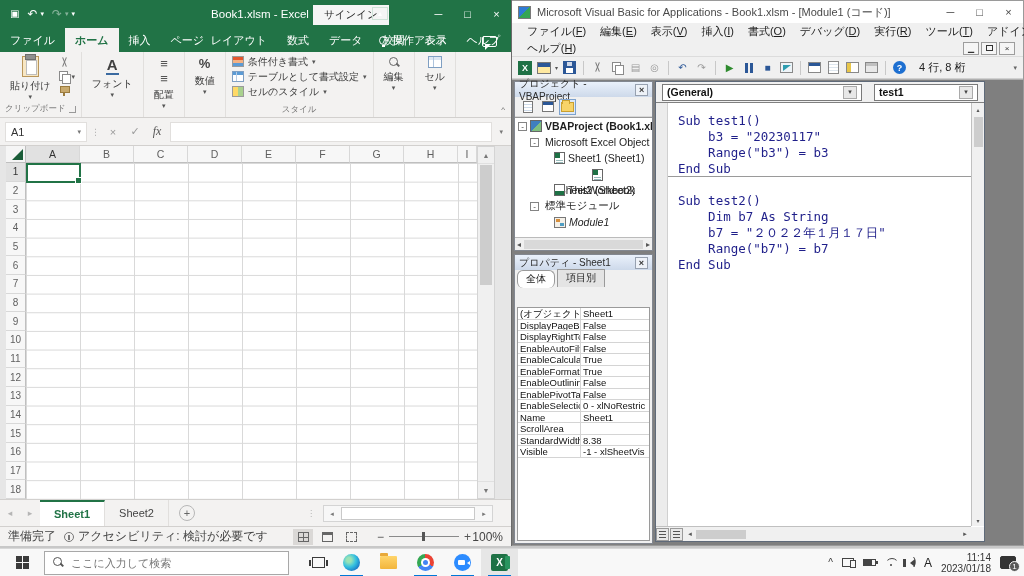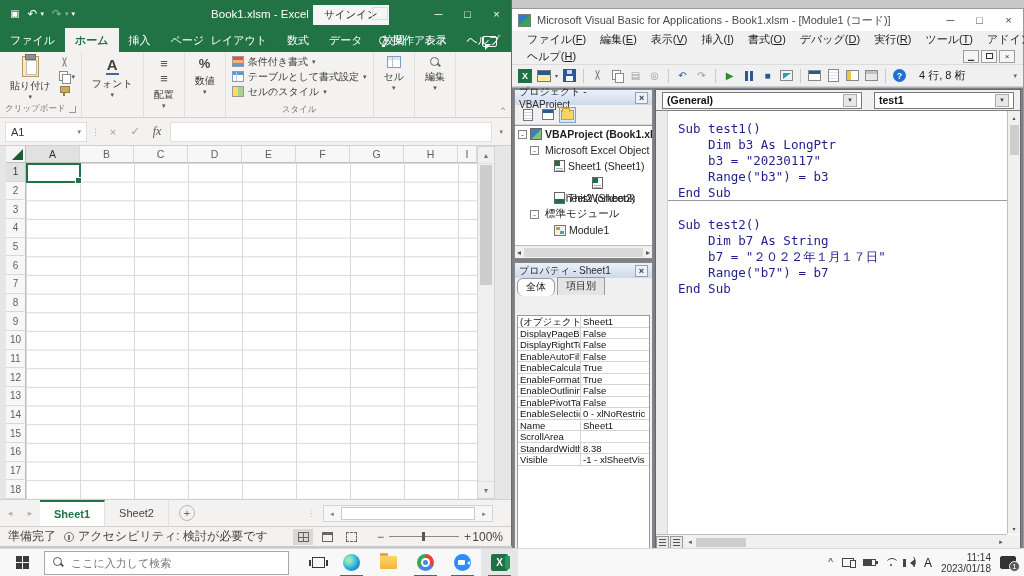--- a/index.html
+++ b/index.html
@@ -119,21 +119,21 @@
   .viewic.on{background:#daD8d6;}
   .vgrid{width:11px;height:10px;border:1px solid #666;background:linear-gradient(to right,transparent 4px,#666 4px,#666 5px,transparent 5px),linear-gradient(to bottom,transparent 4px,#666 4px,#666 5px,transparent 5px);}
   .vpage{width:11px;height:10px;border:1px solid #666;background:linear-gradient(180deg,#666 2px,transparent 2px);}
   .vbrk{width:11px;height:10px;border:1px dashed #666;}
   .zoomctl{position:absolute;right:40px;display:flex;align-items:center;gap:5px;color:#555;}
   .ztrack{width:70px;height:1px;background:#8a8a8a;position:relative;}
   .zthumb{position:absolute;left:33px;top:-4px;width:3px;height:9px;background:#555;}
   .zpct{position:absolute;right:8px;color:#444;}
 
   
-  .vba{position:absolute;left:512px;top:8px;width:512px;height:546px;background:#f0f0f0;border:1px solid #9a9a9a;border-left:none;}
+  .vba{position:absolute;left:512px;top:0;width:512px;height:546px;background:#f0f0f0;border:1px solid #9a9a9a;border-left:none;}
   .vba-titlebar{position:absolute;left:0;top:0;right:0;height:22px;background:#fff;display:flex;align-items:center;padding-left:6px;gap:6px;font-size:11px;color:#4a4a4a;}
   .vbaicon{width:13px;height:13px;background:linear-gradient(135deg,#2f7bd4 50%,#35a554 50%);border:1px solid #7a7a7a;flex:none;}
   .vba-title-text{white-space:nowrap;overflow:hidden;max-width:360px;}
   .vba .winbtns{height:22px;}
   .vba-menurow1{position:absolute;left:0;top:22px;right:0;height:17px;display:flex;align-items:center;padding:0 8px;gap:0;font-size:11px;color:#1e1e1e;background:#f0f0f0;}
   .vmenu{padding:0 7px;white-space:nowrap;}
   .vba-menurow2{position:absolute;left:0;top:39px;right:0;height:17px;display:flex;align-items:center;padding:0 8px;font-size:11px;color:#1e1e1e;background:#f0f0f0;border-bottom:1px solid #dcdcdc;}
   .mdibtns{margin-left:auto;display:flex;gap:2px;}
   .mdib{width:16px;height:13px;border:1px solid #9d9d9d;background:#f5f5f5;display:flex;align-items:center;justify-content:center;font-size:8px;color:#333;}
   .restoreic{width:7px;height:6px;border:1px solid #333;position:relative;background:#f5f5f5;}
@@ -193,21 +193,21 @@
   .objdd{height:18px;margin:1px 2px;background:#fff;border:1px solid #7a7a7a;display:flex;align-items:center;font-size:10.5px;font-weight:bold;color:#111;padding:0 4px;}
   .objdd .ddbtn{margin-left:auto;width:14px;height:14px;background:#e8e8e8;border:1px solid #aaa;display:flex;align-items:center;justify-content:center;font-size:7px;color:#444;}
   .ptabs{height:17px;display:flex;align-items:flex-end;padding:0 2px;font-size:10px;color:#222;}
   .ptab{padding:1px 8px 2px;border:1px solid #9a9a9a;border-bottom:none;background:#e4e4e4;margin-right:2px;}
   .ptab.on{background:#fff;position:relative;top:1px;border-radius:6px;}
   .pgrid{position:absolute;left:2px;top:52px;right:2px;bottom:2px;background:#fff;border:1px solid #9a9a9a;overflow:hidden;}
   .prow{display:flex;height:11.5px;border-bottom:1px solid #d4d4d4;font-size:9.5px;color:#111;}
   .pname{width:63px;flex:none;border-right:1px solid #d4d4d4;padding:0 2px;overflow:hidden;white-space:nowrap;}
   .pval{flex:1;padding:0 2px;overflow:hidden;white-space:nowrap;}
   
-  .codewin{position:absolute;left:143px;top:80px;width:366px;bottom:3px;background:#fff;border:1px solid #5f6a79;}
+  .codewin{position:absolute;left:143px;top:80px;width:330px;bottom:3px;background:#fff;border:1px solid #5f6a79;}
   .codehdr{position:absolute;left:0;top:0;right:0;height:21px;background:#f0f0f0;border-bottom:1px solid #808080;display:flex;align-items:center;padding:0 6px;gap:12px;}
   .cdd{height:17px;background:#fff;border:1px solid #7a7a7a;display:flex;align-items:center;font-size:10.5px;font-weight:bold;color:#111;padding:0 4px;}
   .cdd .ddbtn{margin-left:auto;width:14px;height:13px;background:#e8e8e8;border:1px solid #aaa;display:flex;align-items:center;justify-content:center;font-size:7px;color:#444;}
   .cdd.left{width:200px;}
   .cdd.right{flex:1;}
   .codearea{position:absolute;left:0;top:21px;right:13px;bottom:15px;background:#fff;overflow:hidden;}
   .codemargin{position:absolute;left:0;top:0;bottom:0;width:12px;background:#ececec;border-right:1px solid #d0d0d0;}
   .codelines{position:absolute;left:12px;top:10px;right:0;font-family:"DejaVu Sans Mono","Liberation Mono",monospace;font-size:12.5px;line-height:16px;color:#1f1f8a;}
   .cline{white-space:pre;height:16px;padding-left:10px;}
   .cline.sep{border-bottom:1px solid #9a9a9a;}
@@ -383,31 +383,31 @@
           <span>セルのスタイル</span>
           <span class="dd">▾</span>
         </div>
         <div class="glabel">
             <span>スタイル</span>
           </div>
       </div>
 
       <div class="rgroup">
         <div class="bigbtn">
+          <span class="imag"></span>
+          <span class="lbl">編集</span>
+          <span class="dd">▾</span>
+        </div>
+        <div class="glabel"></div>
+      </div>
+
+      <div class="rgroup">
+        <div class="bigbtn">
           <span class="icell"></span>
           <span class="lbl">セル</span>
-          <span class="dd">▾</span>
-        </div>
-        <div class="glabel"></div>
-      </div>
-
-      <div class="rgroup">
-        <div class="bigbtn">
-          <span class="imag"></span>
-          <span class="lbl">編集</span>
           <span class="dd">▾</span>
         </div>
         <div class="glabel"></div>
       </div>
       <span class="collapse">^</span>
     </div>
 
     <div class="fbar">
       <div class="namebox">
         <span>A1</span>
@@ -636,21 +636,21 @@
           <div class="trow" style="padding-left: 27px;">
             <span class="tspace"></span>
             <span class="ticon ti-wb"></span>
             <span class="tlab">ThisWorkbook</span>
           </div>
           <div class="trow" style="padding-left: 15px;">
             <span class="texp">-</span>
             <span class="ticon ti-folder"></span>
             <span class="tlab">標準モジュール</span>
           </div>
-          <div class="trow" style="padding-left: 27px;">
+          <div class="trow" style="padding-left: 27px; font-style: italic;">
             <span class="tspace"></span>
             <span class="ticon ti-module"></span>
             <span class="tlab">Module1</span>
           </div>
         </div>
       <div class="phs">
         <span>◂</span>
         <span class="tk"></span>
         <span>▸</span>
       </div>
@@ -729,21 +729,20 @@
         </div>
         <div class="cdd right">
           <span>test1</span>
           <span class="ddbtn">▾</span>
         </div>
       </div>
       <div class="codearea">
         <div class="codemargin"></div>
         <div class="codelines">
             <div class="cline">Sub test1()</div>
-            <div class="cline">    Dim b3 As LongPtr</div>
             <div class="cline">    b3 = "20230117"</div>
             <div class="cline">    Range("b3") = b3</div>
             <div class="cline sep">End Sub</div>
             <div class="cline"> </div>
             <div class="cline">Sub test2()</div>
             <div class="cline">    Dim b7 As String</div>
             <div class="cline">    b7 = "２０２２年１月１７日"</div>
             <div class="cline">    Range("b7") = b7</div>
             <div class="cline">End Sub</div>
           </div>

